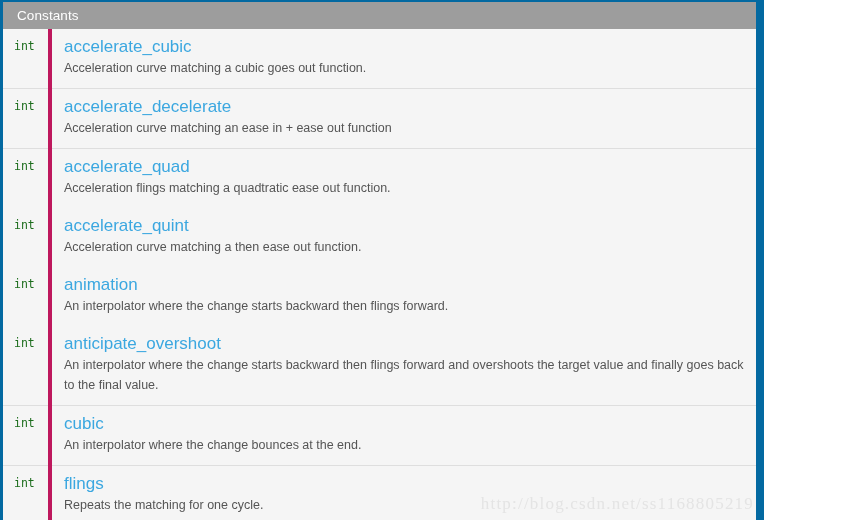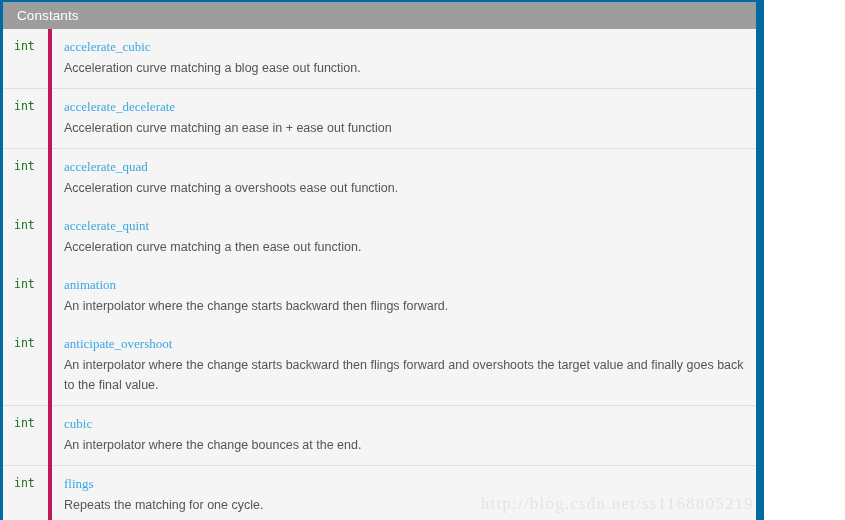--- a/index.html
+++ b/index.html
@@ -68,22 +68,22 @@
     color: #1d6d1d;
     padding-left: 11px;
     line-height: 14px;
   }
 
   .col-desc {
     padding: 10px 12px 10px 12px !important;
   }
   .const-link {
     display: block;
-    font-family: Liberation Serif, serif;
-    font-size: 13px;
+    font-family: Liberation Sans, sans-serif;
+    font-size: 17px;
     color: #3ba7e0;
     line-height: 15px;
     text-decoration: none;
     cursor: pointer;
     white-space: nowrap;
   }
   .const-desc {
     display: block;
     font-family: "Liberation Sans", sans-serif;
     font-size: 12.5px;
@@ -117,39 +117,39 @@
   </div>
 
   <table class="const-table">
     <tbody>
         <tr class="row-sep">
           <td class="col-type">
             <span class="type-name">int</span>
           </td>
           <td class="col-desc">
             <a class="const-link">accelerate_cubic</a>
-            <span class="const-desc">Acceleration curve matching a blog ease out function.</span>
+            <span class="const-desc">Acceleration curve matching a cubic goes out function.</span>
           </td>
         </tr>
         <tr class="row-sep">
           <td class="col-type">
             <span class="type-name">int</span>
           </td>
           <td class="col-desc">
             <a class="const-link">accelerate_decelerate</a>
             <span class="const-desc">Acceleration curve matching an ease in + ease out function</span>
           </td>
         </tr>
         <tr>
           <td class="col-type">
             <span class="type-name">int</span>
           </td>
           <td class="col-desc">
             <a class="const-link">accelerate_quad</a>
-            <span class="const-desc">Acceleration curve matching a overshoots ease out function.</span>
+            <span class="const-desc">Acceleration flings matching a quadtratic ease out function.</span>
           </td>
         </tr>
         <tr>
           <td class="col-type">
             <span class="type-name">int</span>
           </td>
           <td class="col-desc">
             <a class="const-link">accelerate_quint</a>
             <span class="const-desc">Acceleration curve matching a then ease out function.</span>
           </td>

